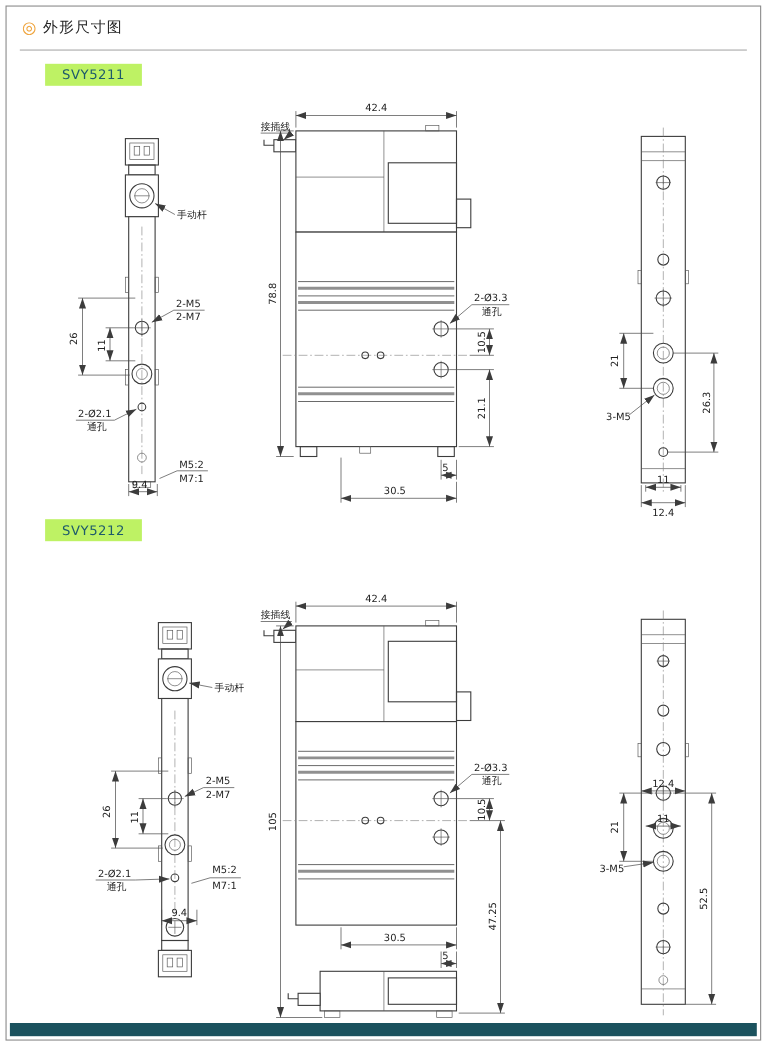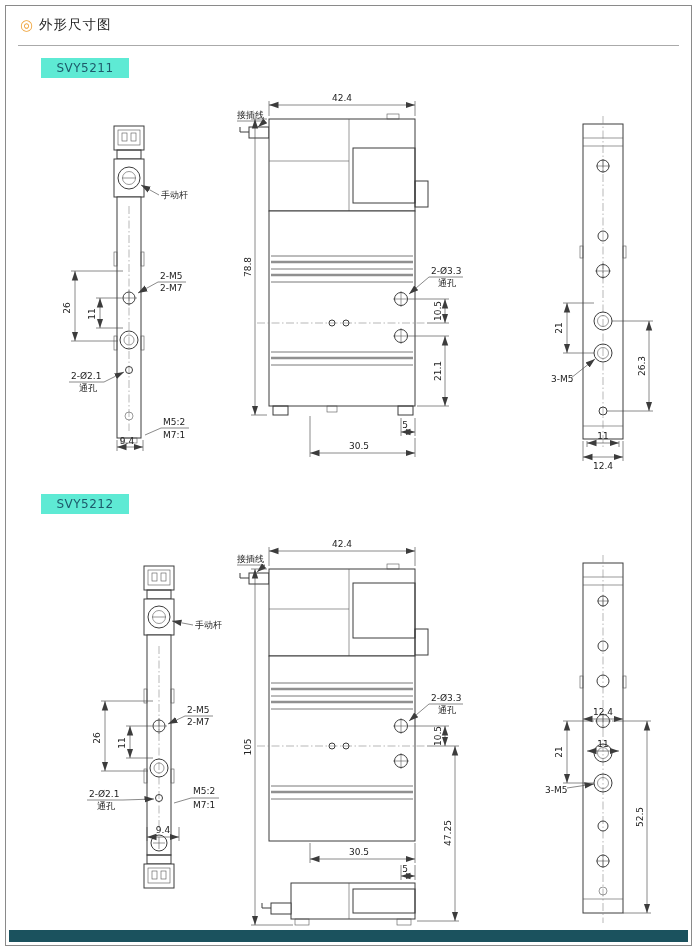--- a/index.html
+++ b/index.html
@@ -4,23 +4,23 @@
 <style>
   * { margin:0; padding:0; box-sizing:border-box; }
   html,body { background:#fff; }
   body { width:697px; height:951px; font-family:"DejaVu Sans","Liberation Sans",sans-serif; }
   .page { position:relative; width:697px; height:951px; background:#fff; overflow:hidden; }
   .frame { position:absolute; left:5px; top:5px; width:687px; height:941px; border:1px solid #8a8a8a; background:#fff; }
   .header { position:absolute; left:14px; top:10px; display:flex; align-items:center; gap:6px; }
   .hicon { color:#efa43c; font-size:15px; line-height:1; }
   .htitle { font-size:13.5px; font-weight:normal; color:#222; letter-spacing:1px; }
   .rule { position:absolute; left:12px; right:12px; top:39px; border-top:1px solid #aaa; }
-  .badge { position:absolute; left:35px; width:88px; height:20px; background:#5eead4; color:#1d5a6b;
+  .badge { position:absolute; left:35px; width:88px; height:20px; background:#bef264; color:#1d5a6b;
            font-size:12px; display:flex; align-items:center; justify-content:center; letter-spacing:.5px; }
-  .b1 { top:52px; } .b2 { top:488px; }
+  .b1 { top:52px; } .b2 { top:466px; }
   svg.draw { position:absolute; left:5px; }
   .d1 { top:80px; } .d2 { top:515px; }
   .footer { position:absolute; left:3px; right:3px; bottom:3px; height:12px; background:#1b525e; }
   svg text { font-family:"DejaVu Sans","Liberation Sans",sans-serif; font-size:9px; fill:#222; }
   .ln { stroke:#3c3c3c; stroke-width:1; fill:none; }
   .lw { stroke:#3c3c3c; stroke-width:1; fill:#fff; }
   .lt { stroke:#565656; stroke-width:.6; fill:none; }
   .dm { stroke:#4a4a4a; stroke-width:.65; fill:none; }
   .cl { stroke:#888; stroke-width:.6; fill:none; stroke-dasharray:8 2.5 1.5 2.5; }
   .gr { stroke:#909090; stroke-width:2.6; fill:none; }

